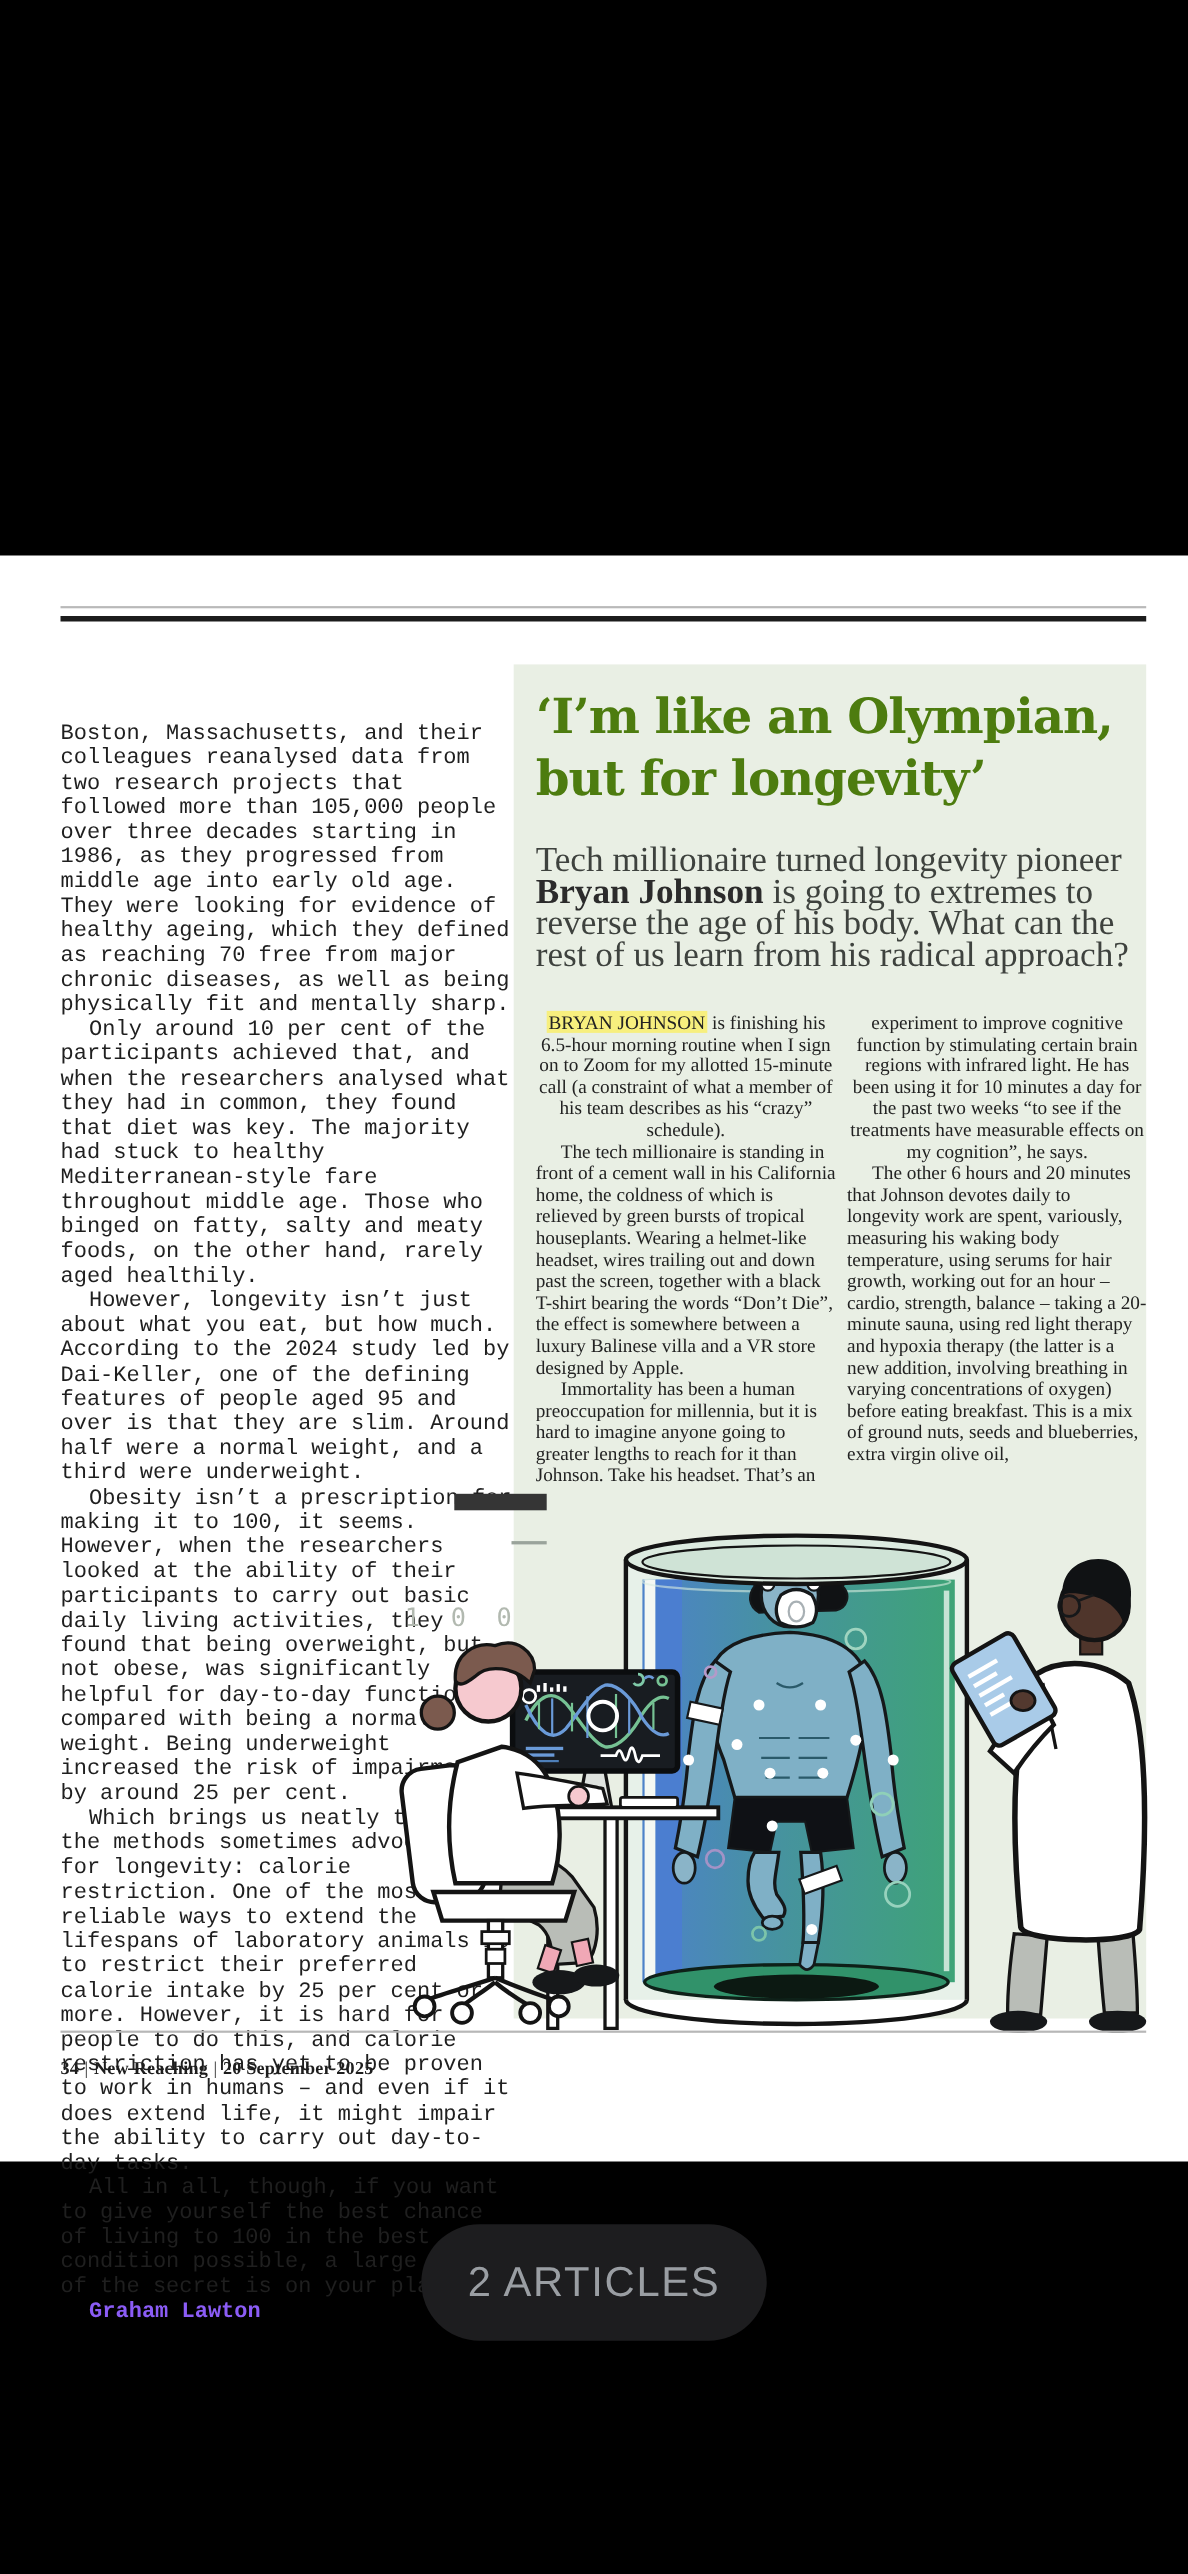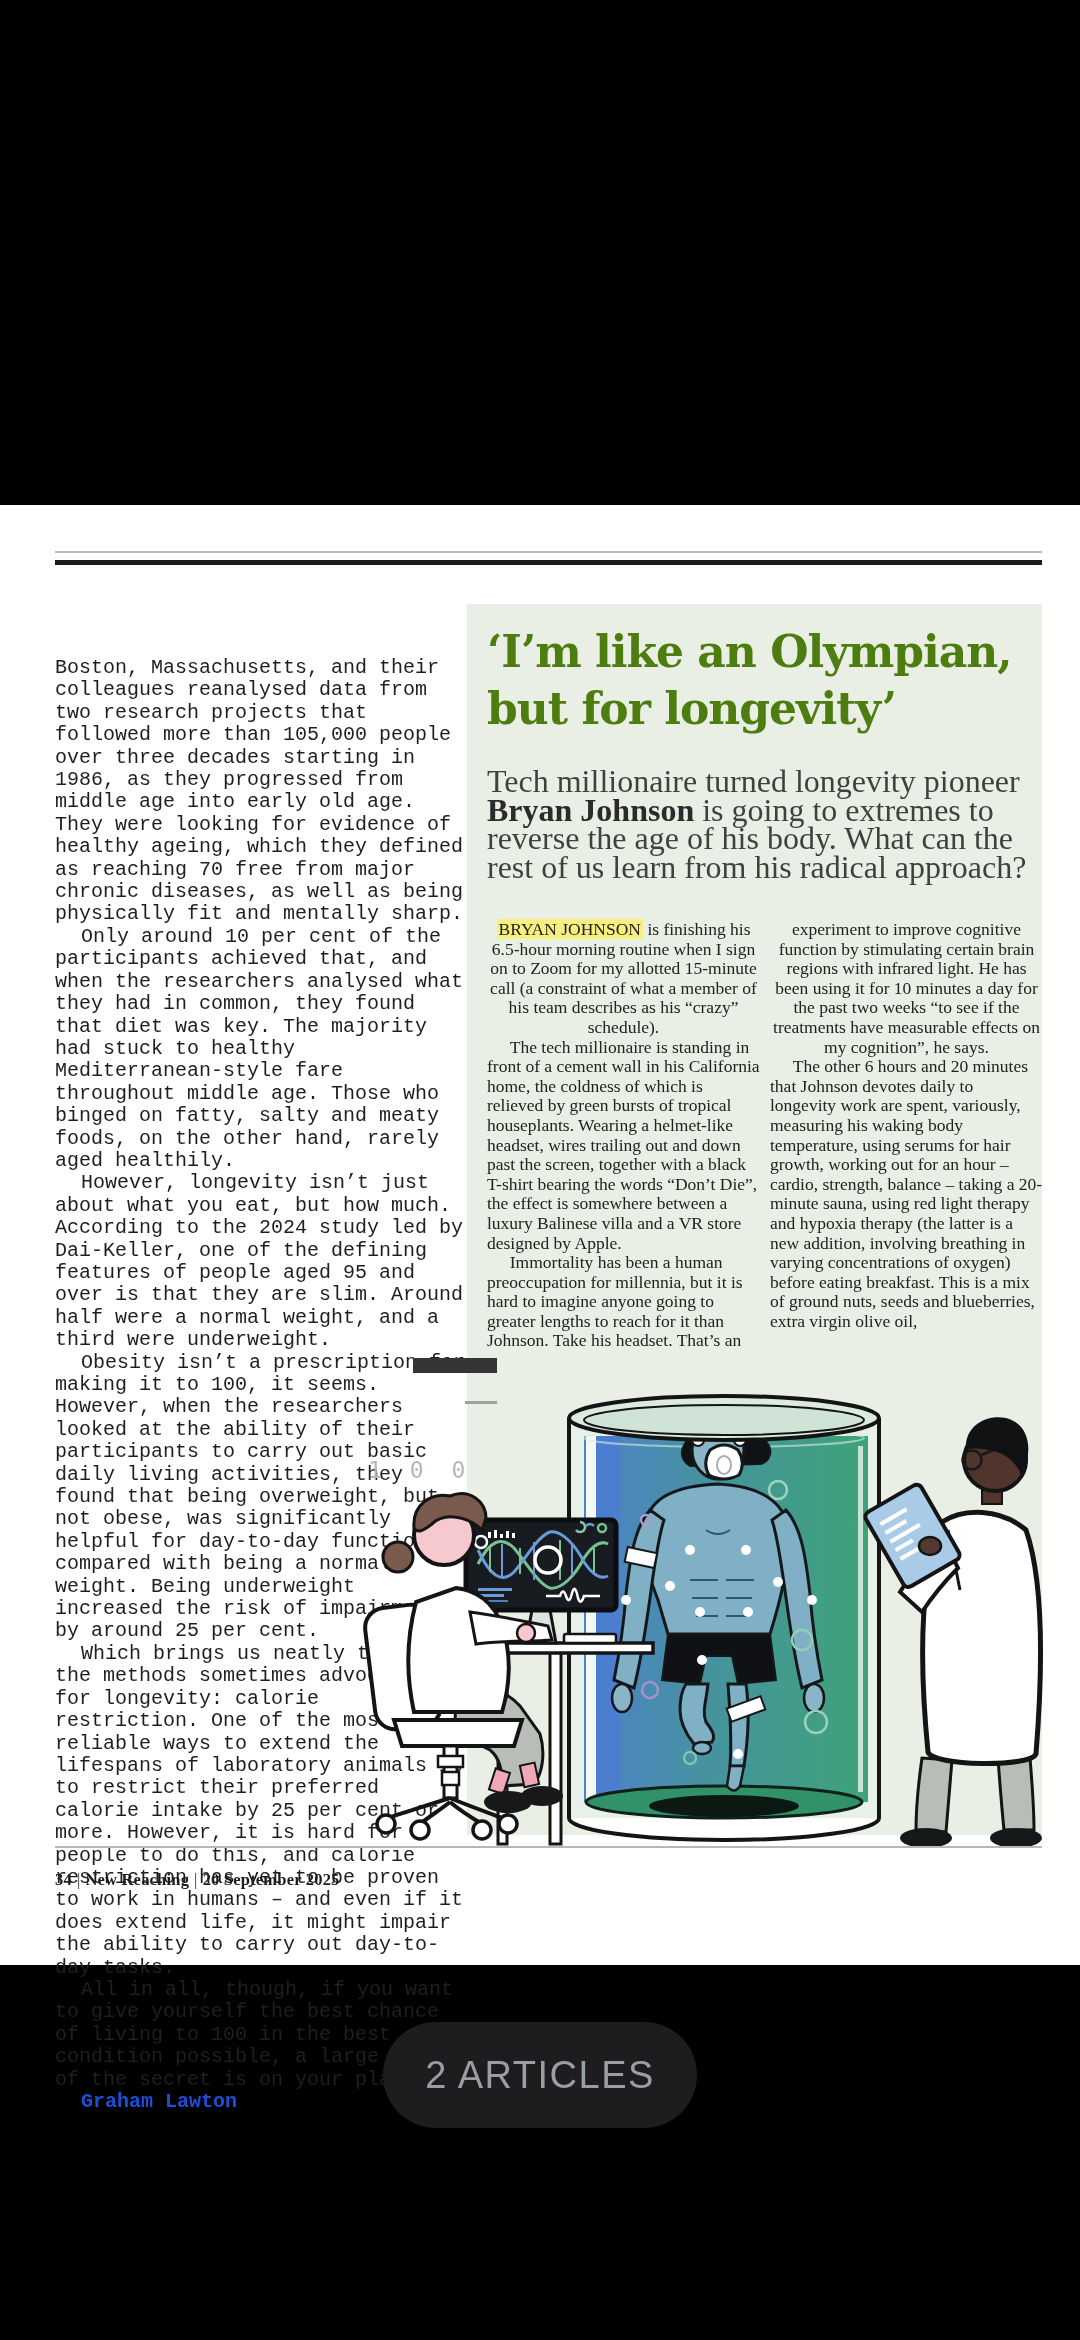--- a/index.html
+++ b/index.html
@@ -18,21 +18,21 @@
   .headline div{white-space:nowrap;}
 
   .standfirst{position:absolute;left:487px;top:262px;width:548px;
               font-size:32px;line-height:28.5px;color:#3e423e;}
   .standfirst b{color:#2b2b2b;}
 
   .leftcol{position:absolute;left:55px;top:152px;width:412px;
            font-size:20px;line-height:22.4px;color:#1f1f1f;}
   .leftcol p{margin:0;text-indent:1.3em;font-family:Liberation Mono, monospace;}
   .leftcol p.first{text-indent:0;}
-  .byline{font-weight:bold;margin-top:2px;color:#1d4ed8;}
+  .byline{font-weight:bold;margin-top:2px;color:#8b5cf6;}
 
   .bodycol{position:absolute;top:415px;width:273px;font-size:17.5px;line-height:19.6px;color:#222;}
   .col1{left:487px;}
   .col2{left:770px;}
   .bodycol p{margin:0;text-indent:1.3em;}
   .bodycol p.first{text-indent:0;text-align:center;}
   .hl{background:#f7ef7e;padding:0 2px;}
 
   .floor-line{position:absolute;left:55px;top:1341px;width:987px;height:2px;background:#b7b7b7;}
 

